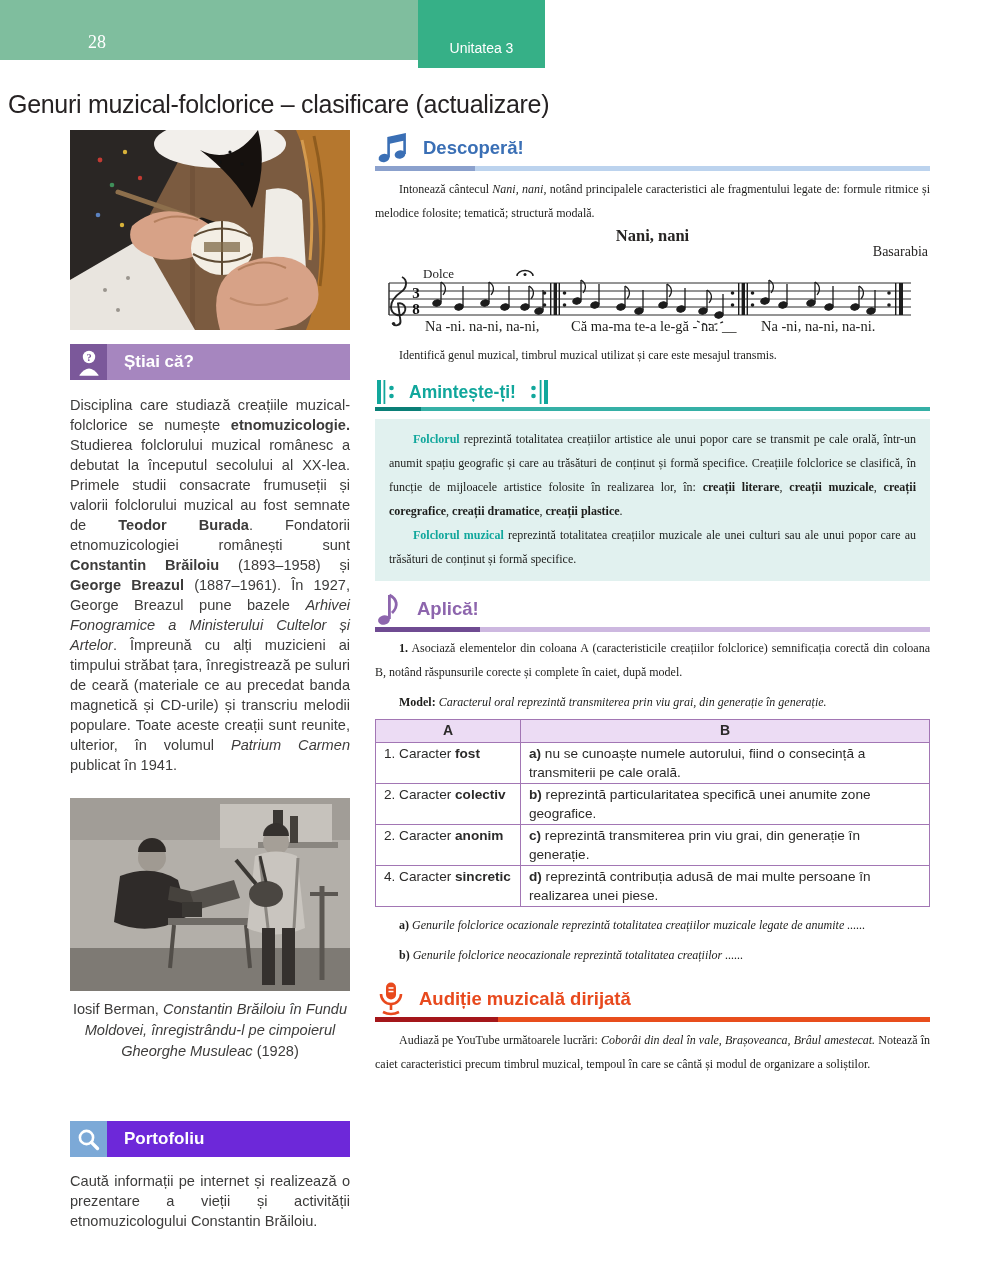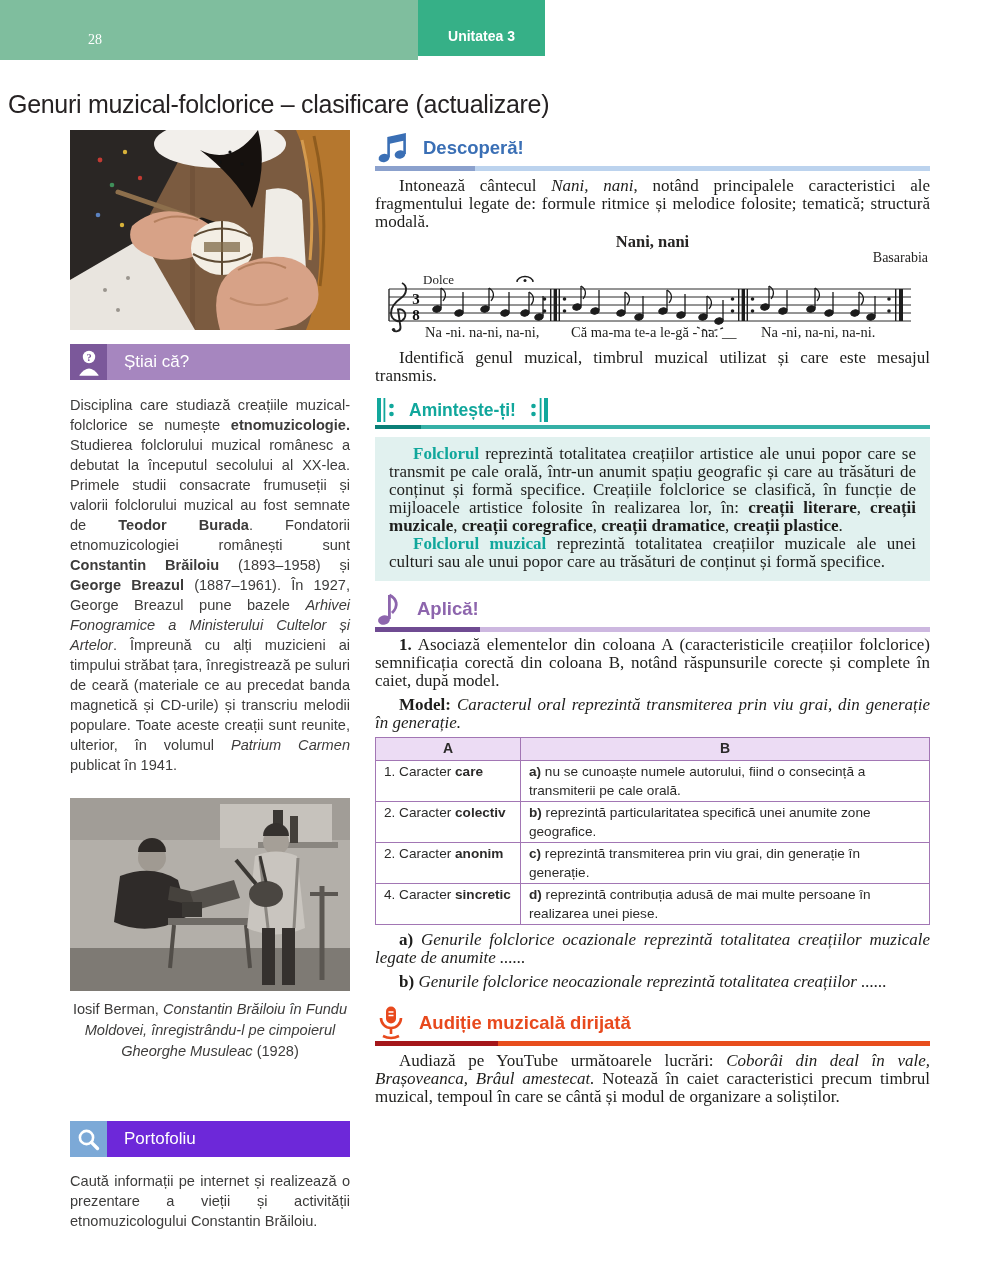--- a/index.html
+++ b/index.html
@@ -5,59 +5,59 @@
   html,body{margin:0;padding:0;background:#ffffff;}
   .page{position:relative;width:1000px;height:1268px;background:#ffffff;overflow:hidden;
         font-family:"Liberation Sans",sans-serif;color:#262423;}
   .b{font-weight:bold;}
   .i{font-style:italic;}
 
   
   .topbar{position:absolute;left:0;top:0;width:1000px;height:60px;}
   .topbar .band{position:absolute;left:0;top:0;width:418px;height:60px;background:#7fbe9e;}
   .topbar .pagenum{position:absolute;left:88px;top:32px;color:#fff;
-        font-family:"Liberation Serif",serif;font-size:14px;}
-  .topbar .unit-tab{position:absolute;left:418px;top:0;width:127px;height:56px;background:#36b087;
-        color:#fff;font-weight:bold;font-size:14px;display:flex;align-items:flex-end;
+        font-family:"Liberation Serif",serif;font-size:18px;}
+  .topbar .unit-tab{position:absolute;left:418px;top:0;width:127px;height:68px;background:#36b087;
+        color:#fff;font-weight:normal;font-size:14px;display:flex;align-items:flex-end;
         justify-content:center;padding-bottom:12px;box-sizing:border-box;}
 
   .title{position:absolute;left:0;top:82px;width:1000px;text-align:left;margin:8px;
         font-size:25px;font-weight:normal;letter-spacing:-.3px;color:#262223;}
 
   
   .leftcol{position:absolute;left:70px;top:130px;width:280px;}
   .rightcol{position:absolute;left:375px;top:130px;width:555px;}
 
   .photo{width:280px;display:block;}
 
   
   .bar-header{display:flex;align-items:stretch;height:36px;margin-top:14px;}
   .bar-header .iconbox{width:37px;display:flex;align-items:center;justify-content:center;flex:none;}
   .bar-header .bartxt{flex:1;display:flex;align-items:center;padding-left:17px;
-        color:#fff;font-weight:normal;font-size:17px;}
+        color:#fff;font-weight:bold;font-size:17px;}
   .bar-purple .iconbox{background:#7b589a;}
   .bar-purple .bartxt{background:#a686bf;}
   .bar-blue .iconbox{background:#7ca9d7;}
   .bar-blue .bartxt{background:#6d28d9;}
 
   .sanspara{font-size:14.6px;line-height:20px;text-align:justify;color:#3d3c3b;
         margin:15px 0 0 0;}
   .caption{font-size:14.6px;line-height:21px;text-align:center;color:#3d3c3b;margin:8px 0 0 0;}
   .caption-port{margin-top:59px;}
 
   
   .sec-header{display:flex;align-items:center;gap:12px;margin-top:0;height:36px;}
   .sec-header .slabel{font-weight:bold;font-size:18.5px;}
   .underline5{height:5px;width:100%;}
   .u-blue{background:linear-gradient(to right,#8ba1cd 0 100px,#bcd3ee 100px 100%);}
   .u-teal{background:linear-gradient(to right,#0a7f77 0 46px,#35b0a6 46px 100%);height:4px;}
   .u-purple{background:linear-gradient(to right,#6f4b92 0 105px,#cdb8e0 105px 100%);}
   .u-red{background:linear-gradient(to right,#a4161a 0 123px,#e84e1d 123px 100%);}
 
-  .serifpara{font-family:"Liberation Serif",serif;font-size:17px;line-height:18px;
+  .serifpara{font-family:"Liberation Serif",serif;font-size:12px;line-height:24px;
         text-align:justify;color:#1d1d1b;margin:6px 0 0 0;text-indent:24px;}
   .songtitle{font-family:"Liberation Serif",serif;font-weight:bold;font-size:16.5px;
         text-align:center;margin:1px 0 0 0;}
   .region{font-family:"Liberation Serif",serif;font-size:14px;text-align:right;margin:-2px 2px 7px 0;}
 
   .remember-box{background:#e1f1ef;margin-top:8px;padding:8px 14px 10px 14px;}
   .remember-box .serifpara{margin-top:0;}
   .remember-box .serifpara + .serifpara{margin-top:0;}
 
   .disc-blue{color:#3a6fb5;}
@@ -354,21 +354,21 @@
     <p class="serifpara mt4"><span class="b">1.</span><span> Asociază elementelor din coloana A (caracteristicile creațiilor folclorice) semnificația corectă din coloana B, notând răspunsurile corecte și complete în caiet, după model.</span></p>
     <p class="serifpara"><span class="b">Model:</span><span class="i"> Caracterul oral reprezintă transmiterea prin viu grai, din generație în generație.</span></p>
 
     <table class="match">
       <tbody>
           <tr>
         <th class="cA">A</th>
         <th>B</th>
       </tr>
       <tr>
-        <td class="cA"><span>1. Caracter </span><span class="b">care</span></td>
+        <td class="cA"><span>1. Caracter </span><span class="b">fost</span></td>
         <td><span class="b">a)</span><span> nu se cunoaște numele autorului, fiind o consecință a transmiterii pe cale orală.</span></td>
       </tr>
       <tr>
         <td class="cA"><span>2. Caracter </span><span class="b">colectiv</span></td>
         <td><span class="b">b)</span><span> reprezintă particularitatea specifică unei anumite zone geografice.</span></td>
       </tr>
       <tr>
         <td class="cA"><span>2. Caracter </span><span class="b">anonim</span></td>
         <td><span class="b">c)</span><span> reprezintă transmiterea prin viu grai, din generație în generație.</span></td>
       </tr>

